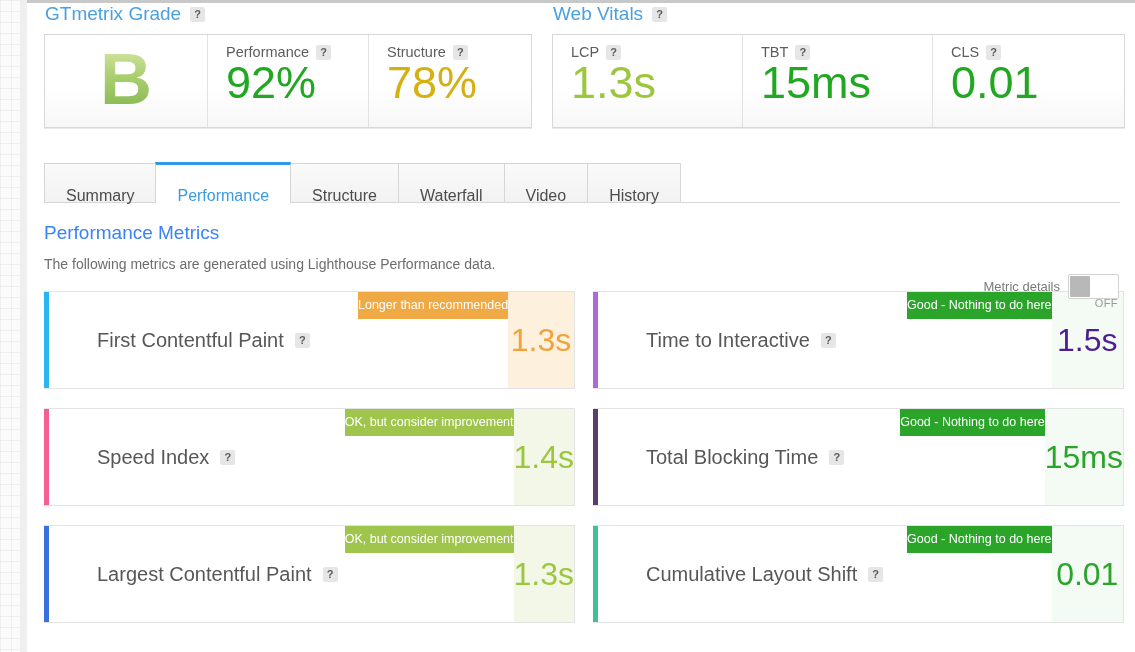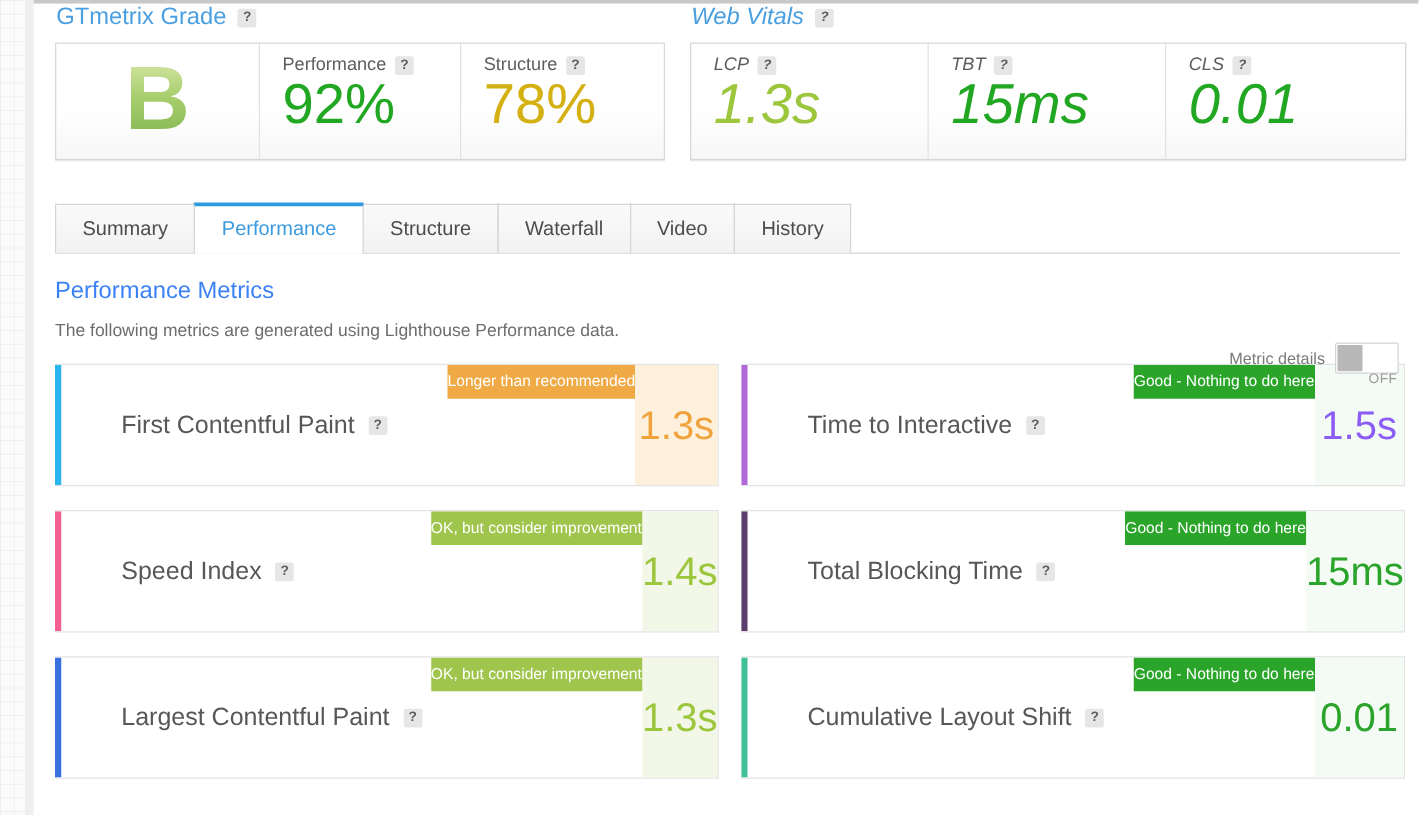--- a/index.html
+++ b/index.html
@@ -56,21 +56,21 @@
   }
 
   
   .panels {
     display: flex;
     gap: 20px;
     padding: 0 15px 0 17px;
   }
   .panel { flex: 0 0 auto; }
   .panel.grade { width: 488px; }
-  .panel.vitals { width: 573px; font-style: italic; }
+  .panel.vitals { width: 573px; }
 
   .panel-title {
     font-size: 19px;
     color: #4a9fe0;
     margin: 0 0 9px 1px;
     font-weight: normal;
     display: flex;
     align-items: center;
     white-space: nowrap;
   }
@@ -158,21 +158,21 @@
     display: flex;
     align-items: flex-end;
     border-bottom: 1px solid #d6d6d6;
     width: 1076px;
     box-sizing: border-box;
     height: 41px;
   }
   .tab {
     font-size: 16px;
     color: #4c4c4c;
-    padding: 0 21px;
+    padding: 12px 21px;
     height: 39px;
     line-height: 39px;
     background: linear-gradient(to bottom, #fafafa 0%, #f2f2f2 100%);
     border: 1px solid #d6d6d6;
     border-bottom: none;
     margin-right: -1px;
     box-sizing: border-box;
     cursor: pointer;
     white-space: nowrap;
   }
@@ -396,21 +396,21 @@
       </div>
 
       <div class="metric-card">
         <div class="metric-accent" style="background:#b069d8"></div>
         <div class="metric-name">
           <span>Time to Interactive</span>
           <span class="help">?</span>
         </div>
         <div class="metric-right">
           <div class="metric-banner" style="background:#2aa52a">Good - Nothing to do here</div>
-          <div class="metric-value" style="color:#8b5cf6;background:#f4fbf4">1.5s</div>
+          <div class="metric-value" style="color:#4c1d95;background:#f4fbf4">1.5s</div>
         </div>
       </div>
 
       <div class="metric-card">
         <div class="metric-accent" style="background:#f4608f"></div>
         <div class="metric-name">
           <span>Speed Index</span>
           <span class="help">?</span>
         </div>
         <div class="metric-right">

